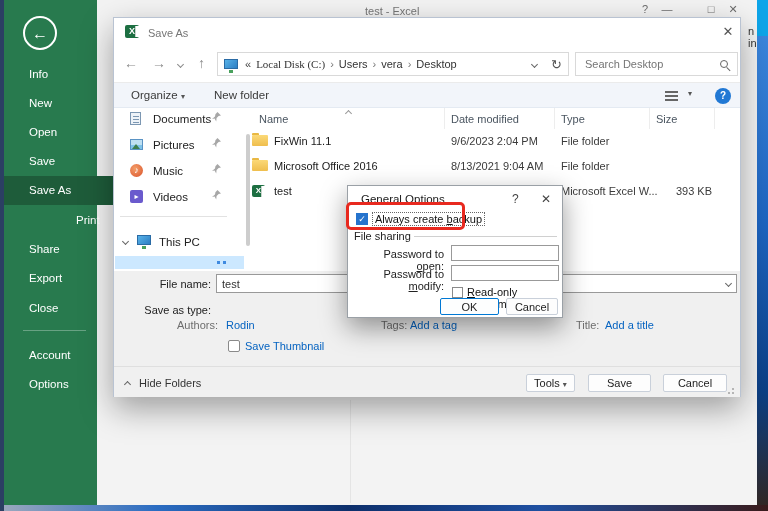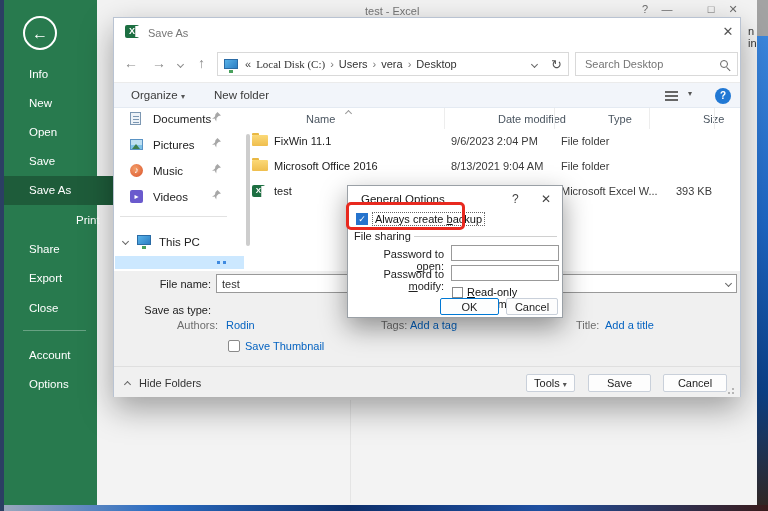--- a/index.html
+++ b/index.html
@@ -1,18 +1,18 @@
 <!DOCTYPE html>
 <html><head>
 <meta charset="utf-8">
 <style>
   * { margin:0; padding:0; box-sizing:border-box; }
   html,body { width:768px; height:511px; overflow:hidden; }
   body { font-family:"Liberation Sans", sans-serif; font-size:11px; color:#333; }
-  #screen { position:relative; width:768px; height:511px; background:#a3a3a3; overflow:hidden; }
+  #screen { position:relative; width:768px; height:511px; background:#0ea5e9; overflow:hidden; }
   .abs { position:absolute; }
 
   
   .strip-left { left:0; top:0; width:4px; height:511px; background:#2b3f63; }
   .strip-right { left:757px; top:36px; width:11px; height:475px;
     background:linear-gradient(180deg,#3b86dd 0%,#1d64c0 40%,#0c3f85 75%,#32251f 100%); }
   .strip-bottom { left:4px; top:505px; width:764px; height:6px;
     background:linear-gradient(90deg,#9aa7bd,#2a6cc2 20%,#0d2f6b 45%,#1e4fa0 70%,#3a1b1b 100%); }
 
   
@@ -63,21 +63,21 @@
   .folder-icon::before { content:""; position:absolute; left:0; top:-2px; width:7px; height:2px; background:#e9b843;
     border-radius:1px 1px 0 0; }
   .excel-icon { width:14px; height:13px; background:#1d6f42; border-radius:2px; color:#fff; font-weight:bold;
     font-size:9px; text-align:center; line-height:13px; position:relative; }
   .excel-icon::after { content:""; position:absolute; right:-1px; top:1px; width:4px; height:11px; background:#fff;
     border-left:1px solid #c9d4cd; }
   .magnifier { width:8px; height:8px; border:1.4px solid #666; border-radius:50%; position:relative; }
   .magnifier::after { content:""; position:absolute; left:6px; top:6px; width:5px; height:1.4px; background:#666; transform:rotate(45deg); transform-origin:0 0; }
 
   
-  .col-header { color:#4a5560; font-size:11px; cursor:pointer;margin-left:47px; }
+  .col-header { color:#4a5560; font-size:11px; cursor:pointer; }
   .col-sep { width:1px; background:#ededed; }
   .file-text { font-size:11px; color:#3b3b3b; }
   .file-name { font-size:11px; color:#1a1a1a; }
 
   
   .form-band { background:#f0f0f0; }
   .form-label { font-size:11px; color:#222; text-align:right; }
   .text-input { background:#fff; border:1px solid #999; font-size:11px; padding:1px 5px; font-family:"Liberation Sans",sans-serif; }
   .meta-label { color:#6d6d6d; }
   .link { color:#0563c1; cursor:pointer; }

